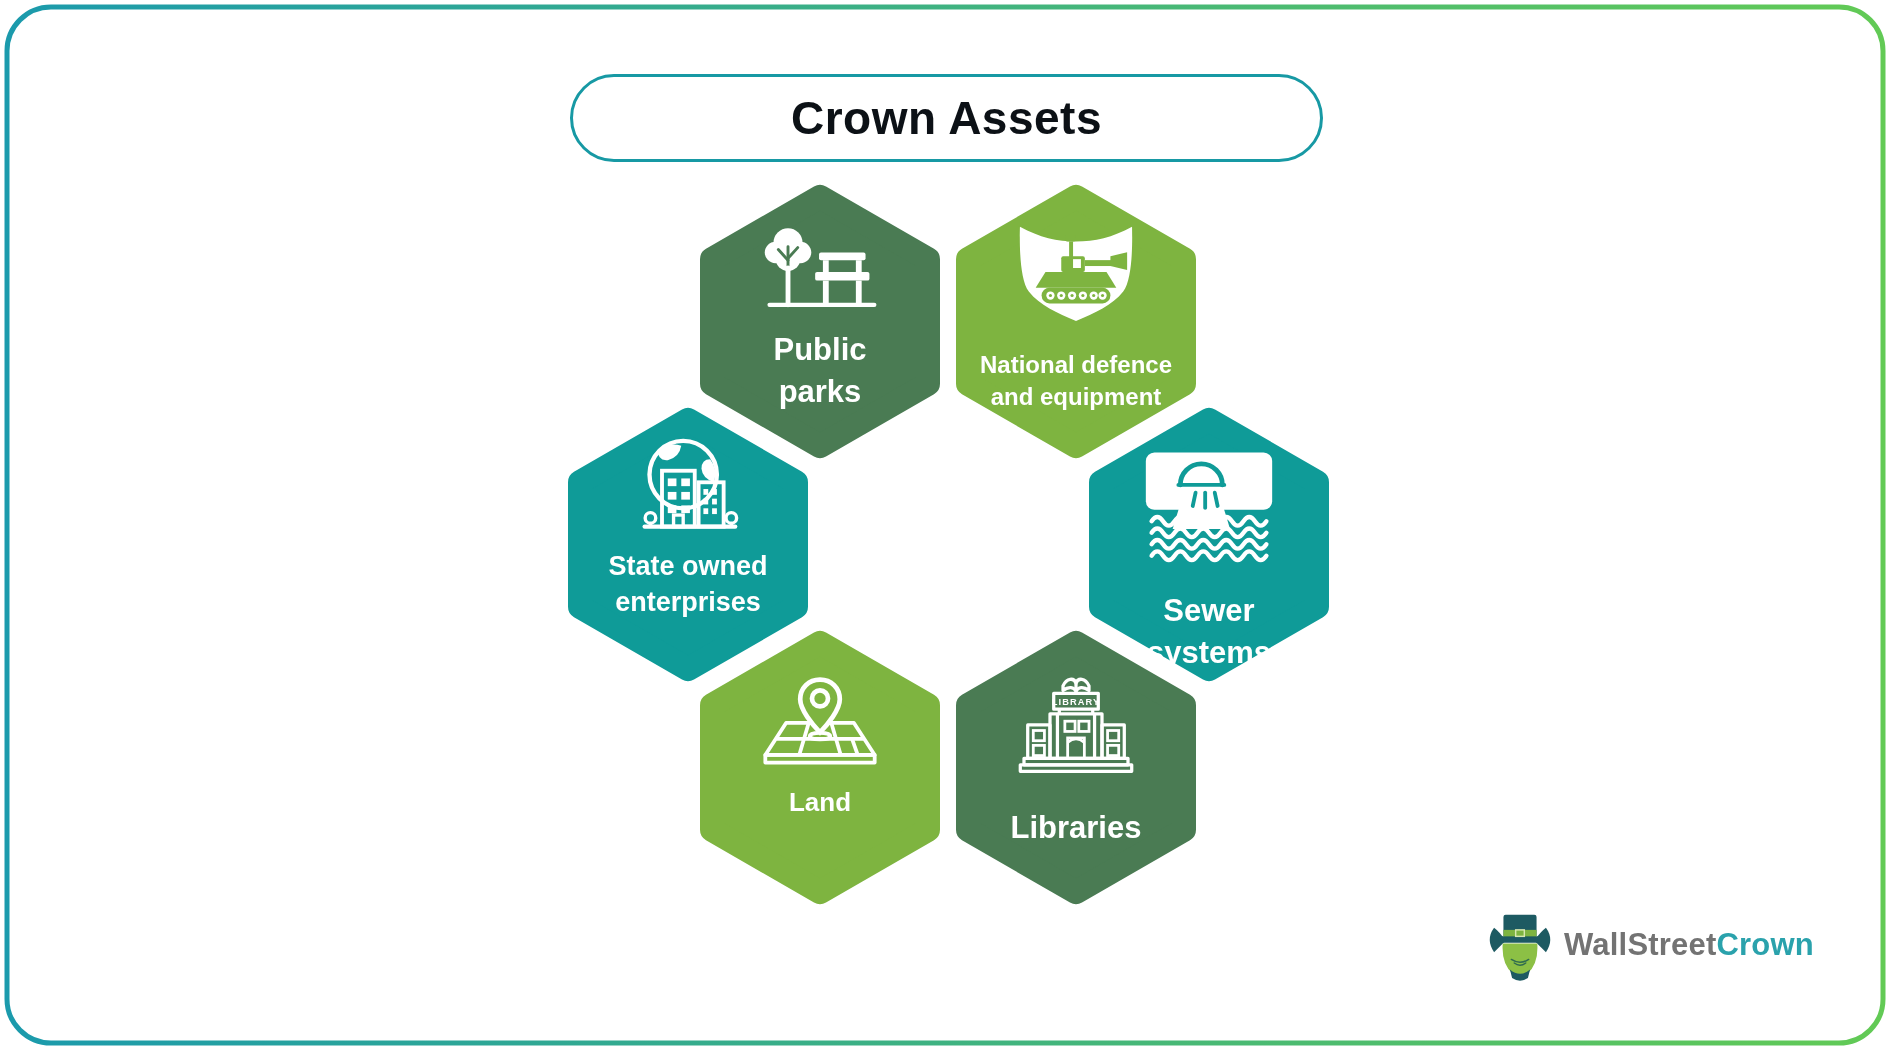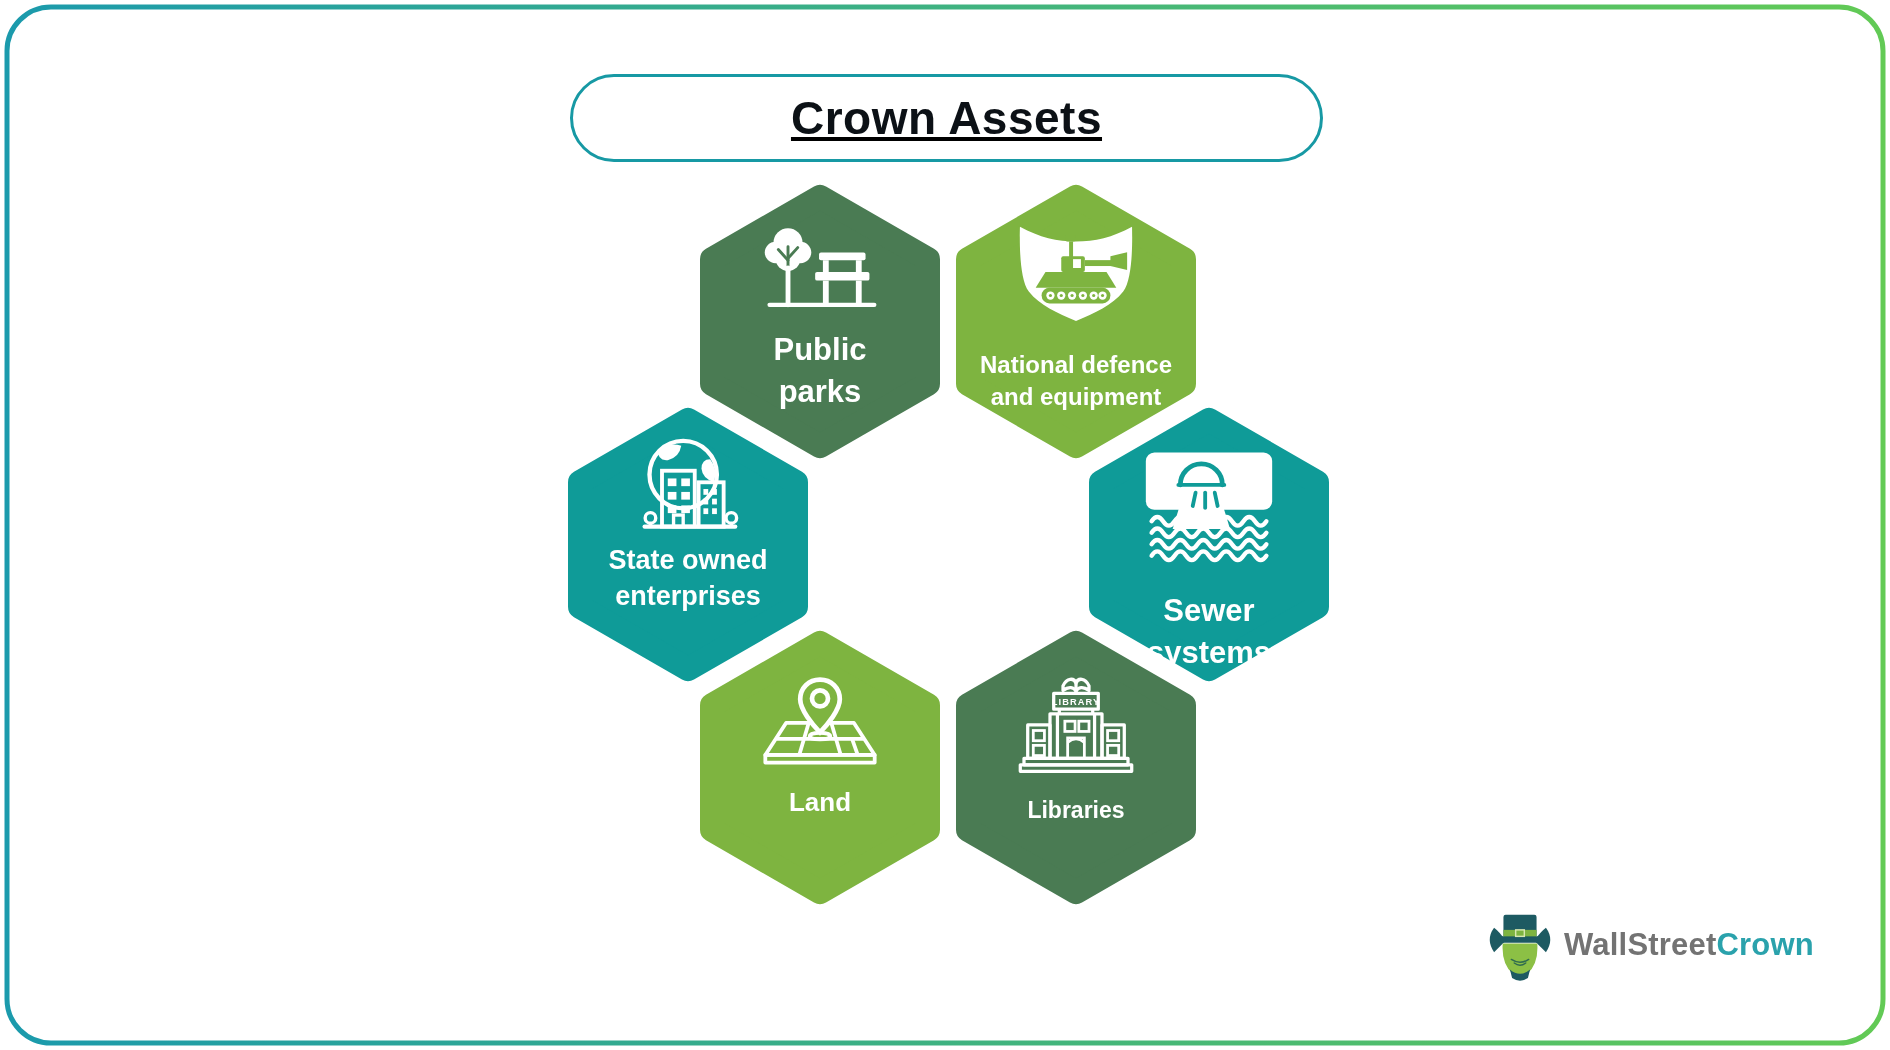--- a/index.html
+++ b/index.html
@@ -6,21 +6,21 @@
   .canvas {
     position:relative; width:1890px; height:1050px; background:#ffffff;
     font-family:"Liberation Sans", sans-serif; overflow:hidden;
   }
   .frame-svg { position:absolute; inset:0; pointer-events:none; }
 
   
   .title-pill {
     position:absolute; left:570px; top:74px; width:753px; height:88px;
     border:3px solid #1799a4; border-radius:46px; box-sizing:border-box;
-    display:flex; align-items:center; justify-content:center;text-decoration:underline;
+    display:flex; align-items:center; justify-content:center;
   }
   .title-text {
     font-size:46px; font-weight:800; color:#0c1116; letter-spacing:0.5px;
   }
 
   
   .hex { position:absolute; width:240px; height:277px; }
   .hex-bg { position:absolute; left:0; top:0; width:240px; height:277px; }
   .hex-content {
     position:absolute; inset:0; display:flex; flex-direction:column;
@@ -29,27 +29,27 @@
   .hex-icon { display:flex; align-items:center; justify-content:flex-end; }
   .hex-label {
     color:#ffffff; font-weight:700; text-align:center;
     white-space:pre-line; line-height:1.34;
   }
   .hex--parks   .hex-content { padding-top:36px; }
   .hex--parks   .hex-label   { font-size:31px; margin-top:12px; }
   .hex--defence .hex-content { padding-top:26px; }
   .hex--defence .hex-label   { font-size:24px; margin-top:22px; }
   .hex--state   .hex-content { padding-top:32px; }
-  .hex--state   .hex-label   { font-size:27px; margin-top:0; }
+  .hex--state   .hex-label   { font-size:27px; margin-top:6px; }
   .hex--sewer   .hex-content { padding-top:40px; }
   .hex--sewer   .hex-label   { font-size:31px; margin-top:24px; }
   .hex--land    .hex-content { padding-top:46px; }
   .hex--land    .hex-label   { font-size:26px; }
   .hex--library .hex-content { padding-top:38px; }
-  .hex--library .hex-label   { font-size:23px; margin-top:14px; }
+  .hex--library .hex-label   { font-size:31px; margin-top:26px; }
 
   
   .logo { position:absolute; left:1484px; top:906px; display:flex; align-items:center; }
   .logo-bull { width:72px; height:78px; }
   .logo-text { font-size:31px; font-weight:800; margin-left:8px; letter-spacing:0.2px; white-space:nowrap; }
 </style>
 </head>
 <body>
 
 <div class="canvas">

